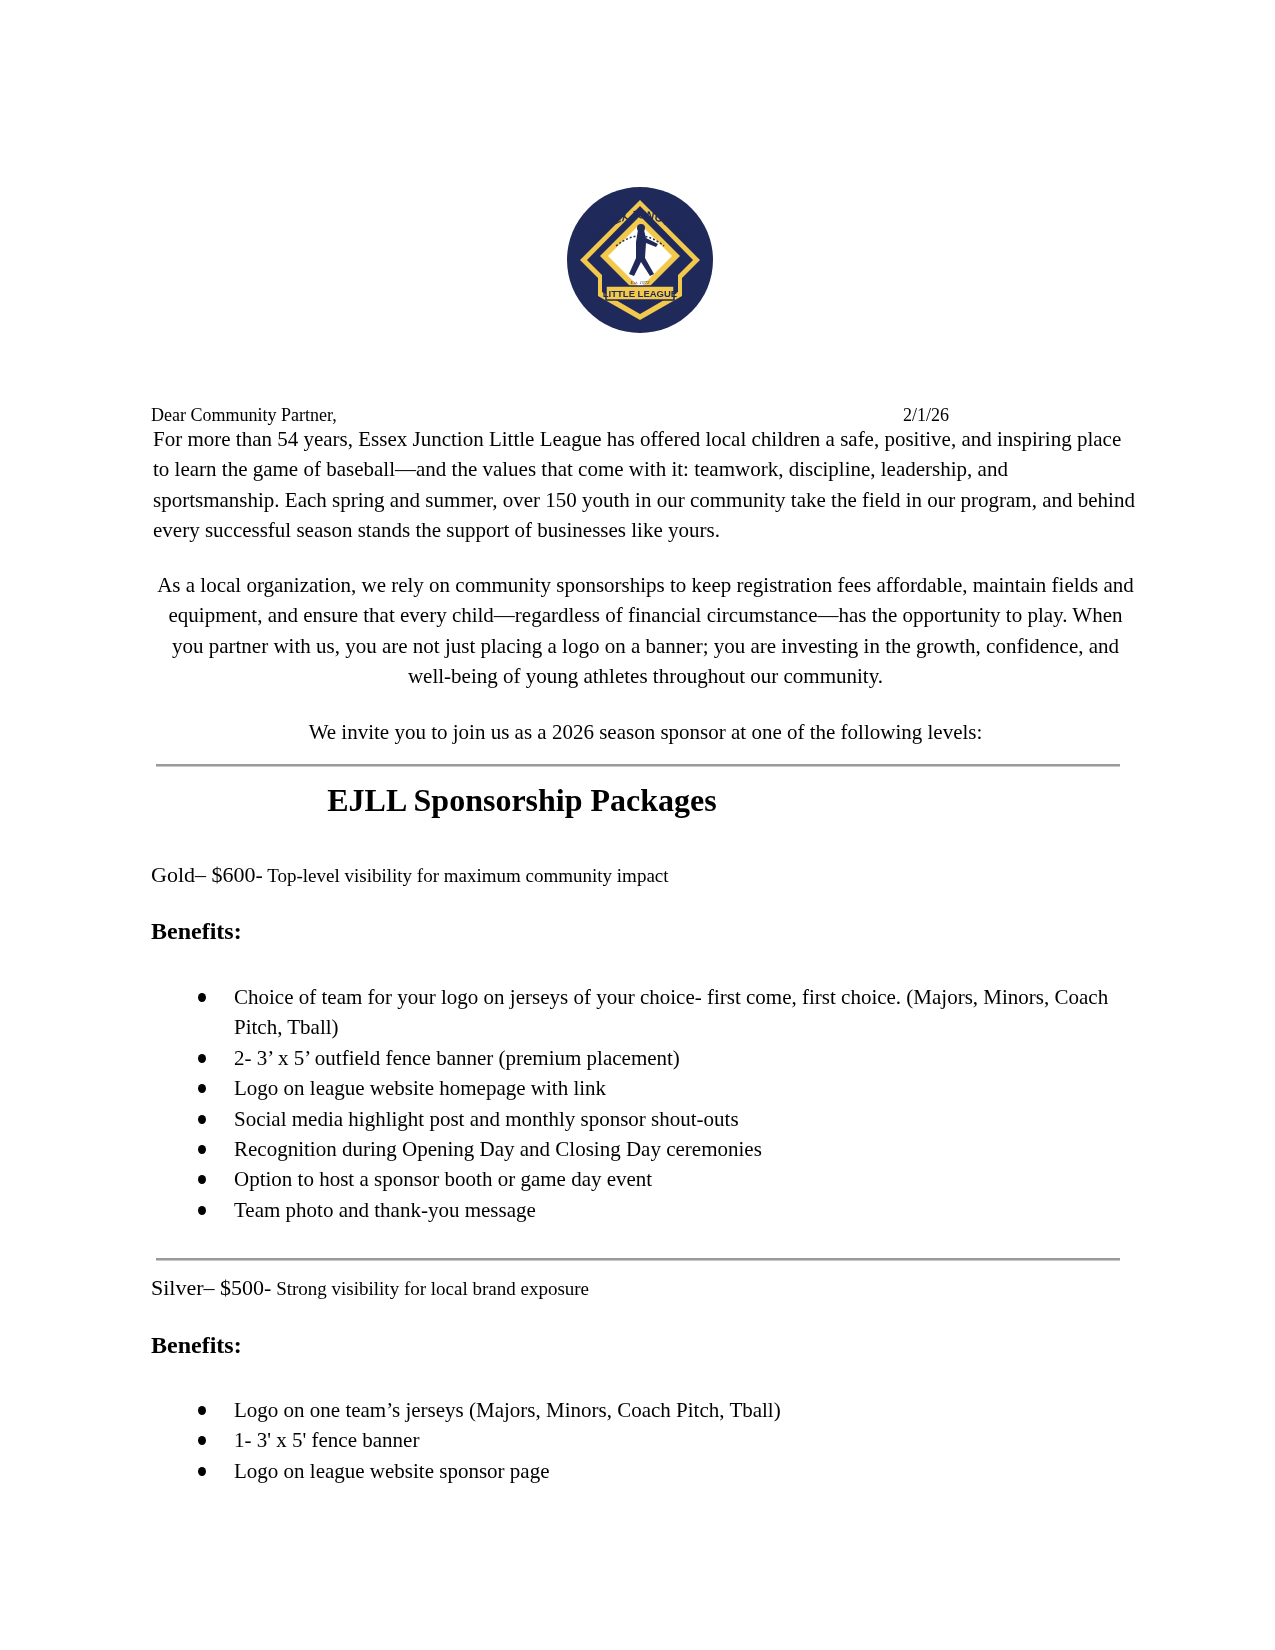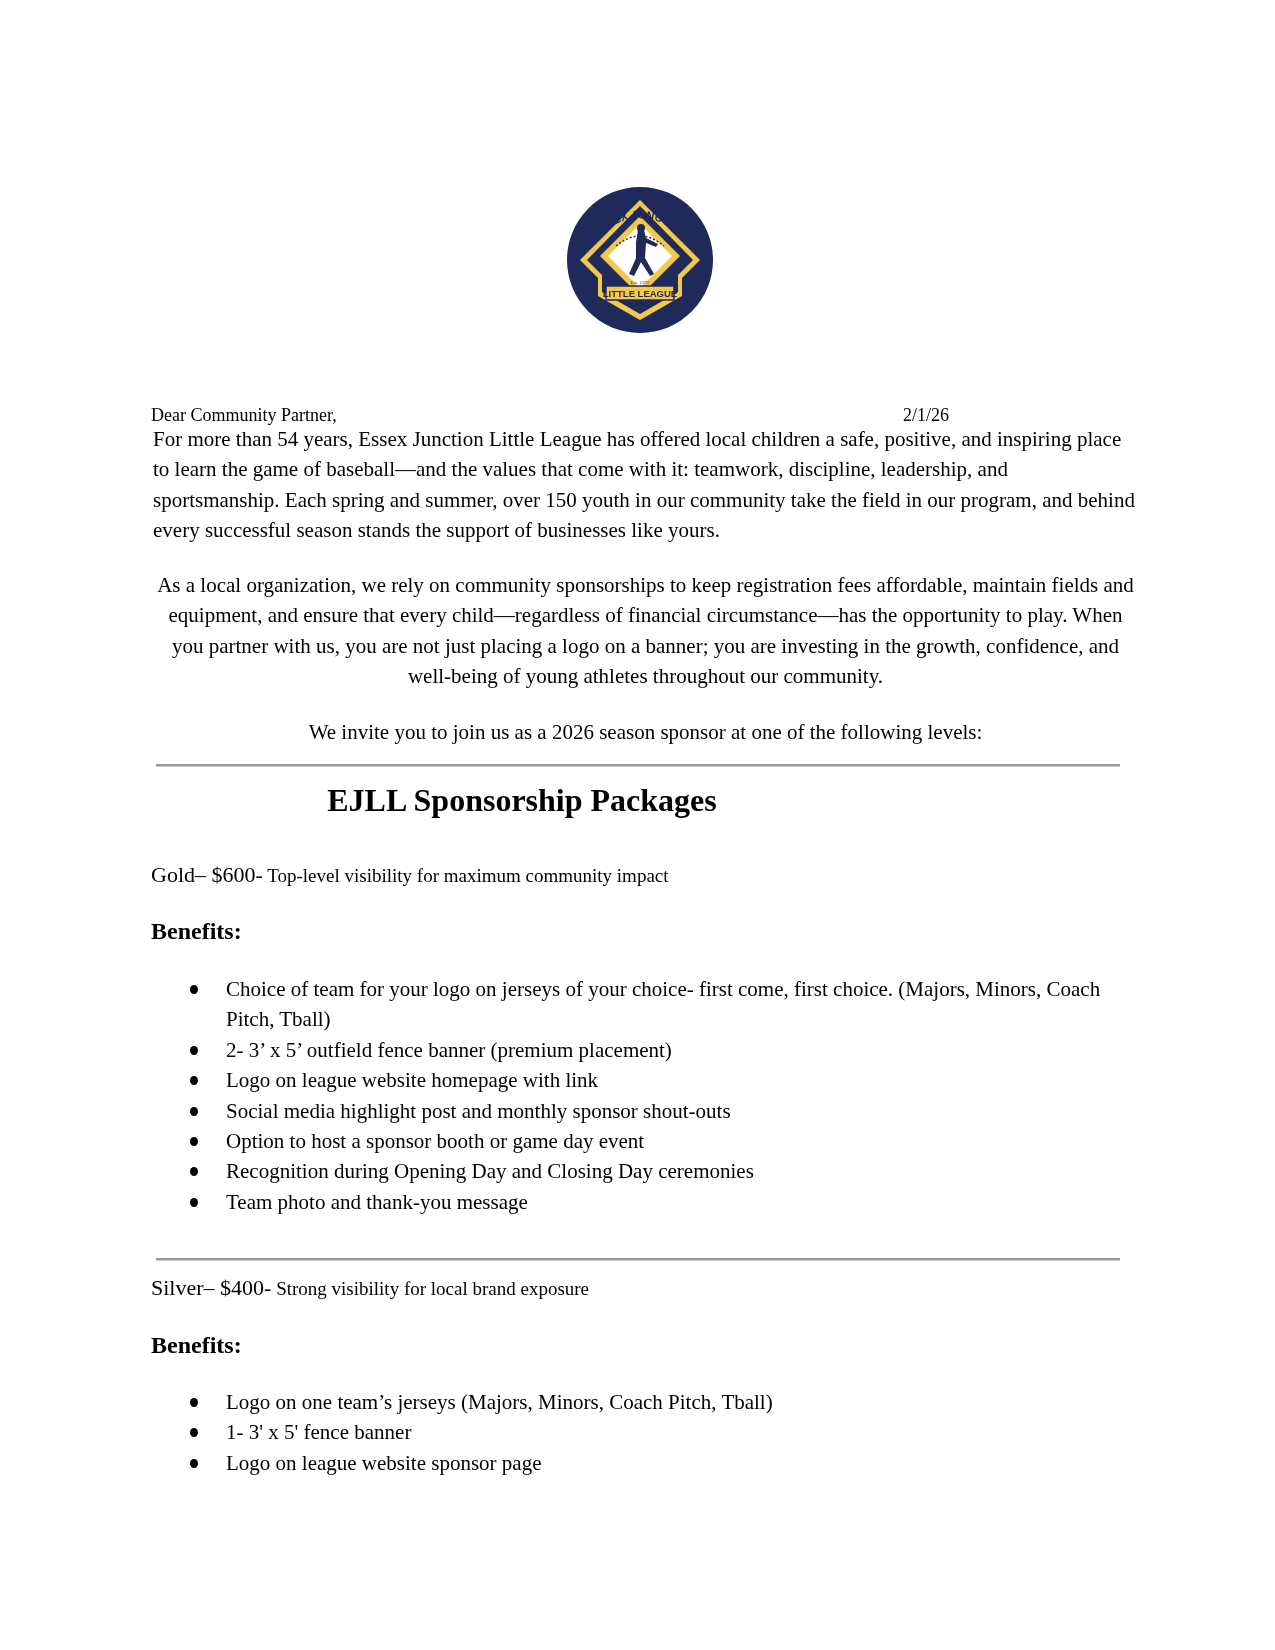--- a/index.html
+++ b/index.html
@@ -20,21 +20,21 @@
     .invite { position: absolute; left: 0; width: 1275px; top: 717px; font-size: 21px; line-height: 30px; text-align: center; padding-left: 8px; }
     .rule { position: absolute; left: 156px; width: 964px; height: 2px; background: #9a9a9a; border-bottom: 1px solid #c8c8c8; }
     .title {
       position: absolute; left: 0; width: 1044px; top: 778px; text-align: center;
       font-size: 32px; font-weight: bold; line-height: 44px;
     }
     .tier-heading { position: absolute; left: 151px; font-weight: normal; white-space: nowrap; }
     .tier-heading .tier-name { font-size: 22px; }
     .tier-heading .tier-desc { font-size: 19px; }
     .benefits-label { position: absolute; left: 151px; font-weight: bold; font-size: 24px; }
-    ul.benefits { position: absolute; left: 151px; width: 975px; margin: 0; padding: 0; list-style: none; font-size: 21px; line-height: 30.4px; }
+    ul.benefits { position: absolute; left: 151px; width: 975px; margin: 8px; padding: 0; list-style: none; font-size: 21px; line-height: 30.4px; }
     ul.benefits li { position: relative; padding-left: 75px; }
     ul.benefits li .bullet {
       position: absolute; left: 39px; top: 11px; width: 8px; height: 9px; border-radius: 50%; background: #000;
     }
   </style>
 </head>
 <body>
 
 <div class="page">
 
@@ -80,29 +80,29 @@
 
   <div class="tier-heading" style="top:862px;">
     <span class="tier-name">Gold– $600-</span><span class="tier-desc"> Top-level visibility for maximum community impact</span>
   </div>
   <div class="benefits-label" style="top:918px;">Benefits:</div>
   <ul class="benefits" style="top:974px;">
     <li><span class="bullet"></span><span>Choice of team for your logo on jerseys of your choice- first come, first choice. (Majors, Minors, Coach Pitch, Tball)</span></li>
     <li><span class="bullet"></span><span>2- 3’ x 5’ outfield fence banner (premium placement)</span></li>
     <li><span class="bullet"></span><span>Logo on league website homepage with link</span></li>
     <li><span class="bullet"></span><span>Social media highlight post and monthly sponsor shout-outs</span></li>
+    <li><span class="bullet"></span><span>Recognition during Opening Day and Closing Day ceremonies</span></li>
     <li><span class="bullet"></span><span>Option to host a sponsor booth or game day event</span></li>
-    <li><span class="bullet"></span><span>Recognition during Opening Day and Closing Day ceremonies</span></li>
     <li><span class="bullet"></span><span>Team photo and thank-you message</span></li>
   </ul>
 
   <div class="rule" style="top:1258px;"></div>
 
   <div class="tier-heading" style="top:1275px;">
-    <span class="tier-name">Silver– $400-</span><span class="tier-desc"> Strong visibility for local brand exposure</span>
+    <span class="tier-name">Silver– $500-</span><span class="tier-desc"> Strong visibility for local brand exposure</span>
   </div>
   <div class="benefits-label" style="top:1332px;">Benefits:</div>
   <ul class="benefits" style="top:1387px;">
     <li><span class="bullet"></span><span>Logo on one team’s jerseys (Majors, Minors, Coach Pitch, Tball)</span></li>
     <li><span class="bullet"></span><span>1- 3' x 5' fence banner</span></li>
     <li><span class="bullet"></span><span>Logo on league website sponsor page</span></li>
   </ul>
 
 </div>
 

